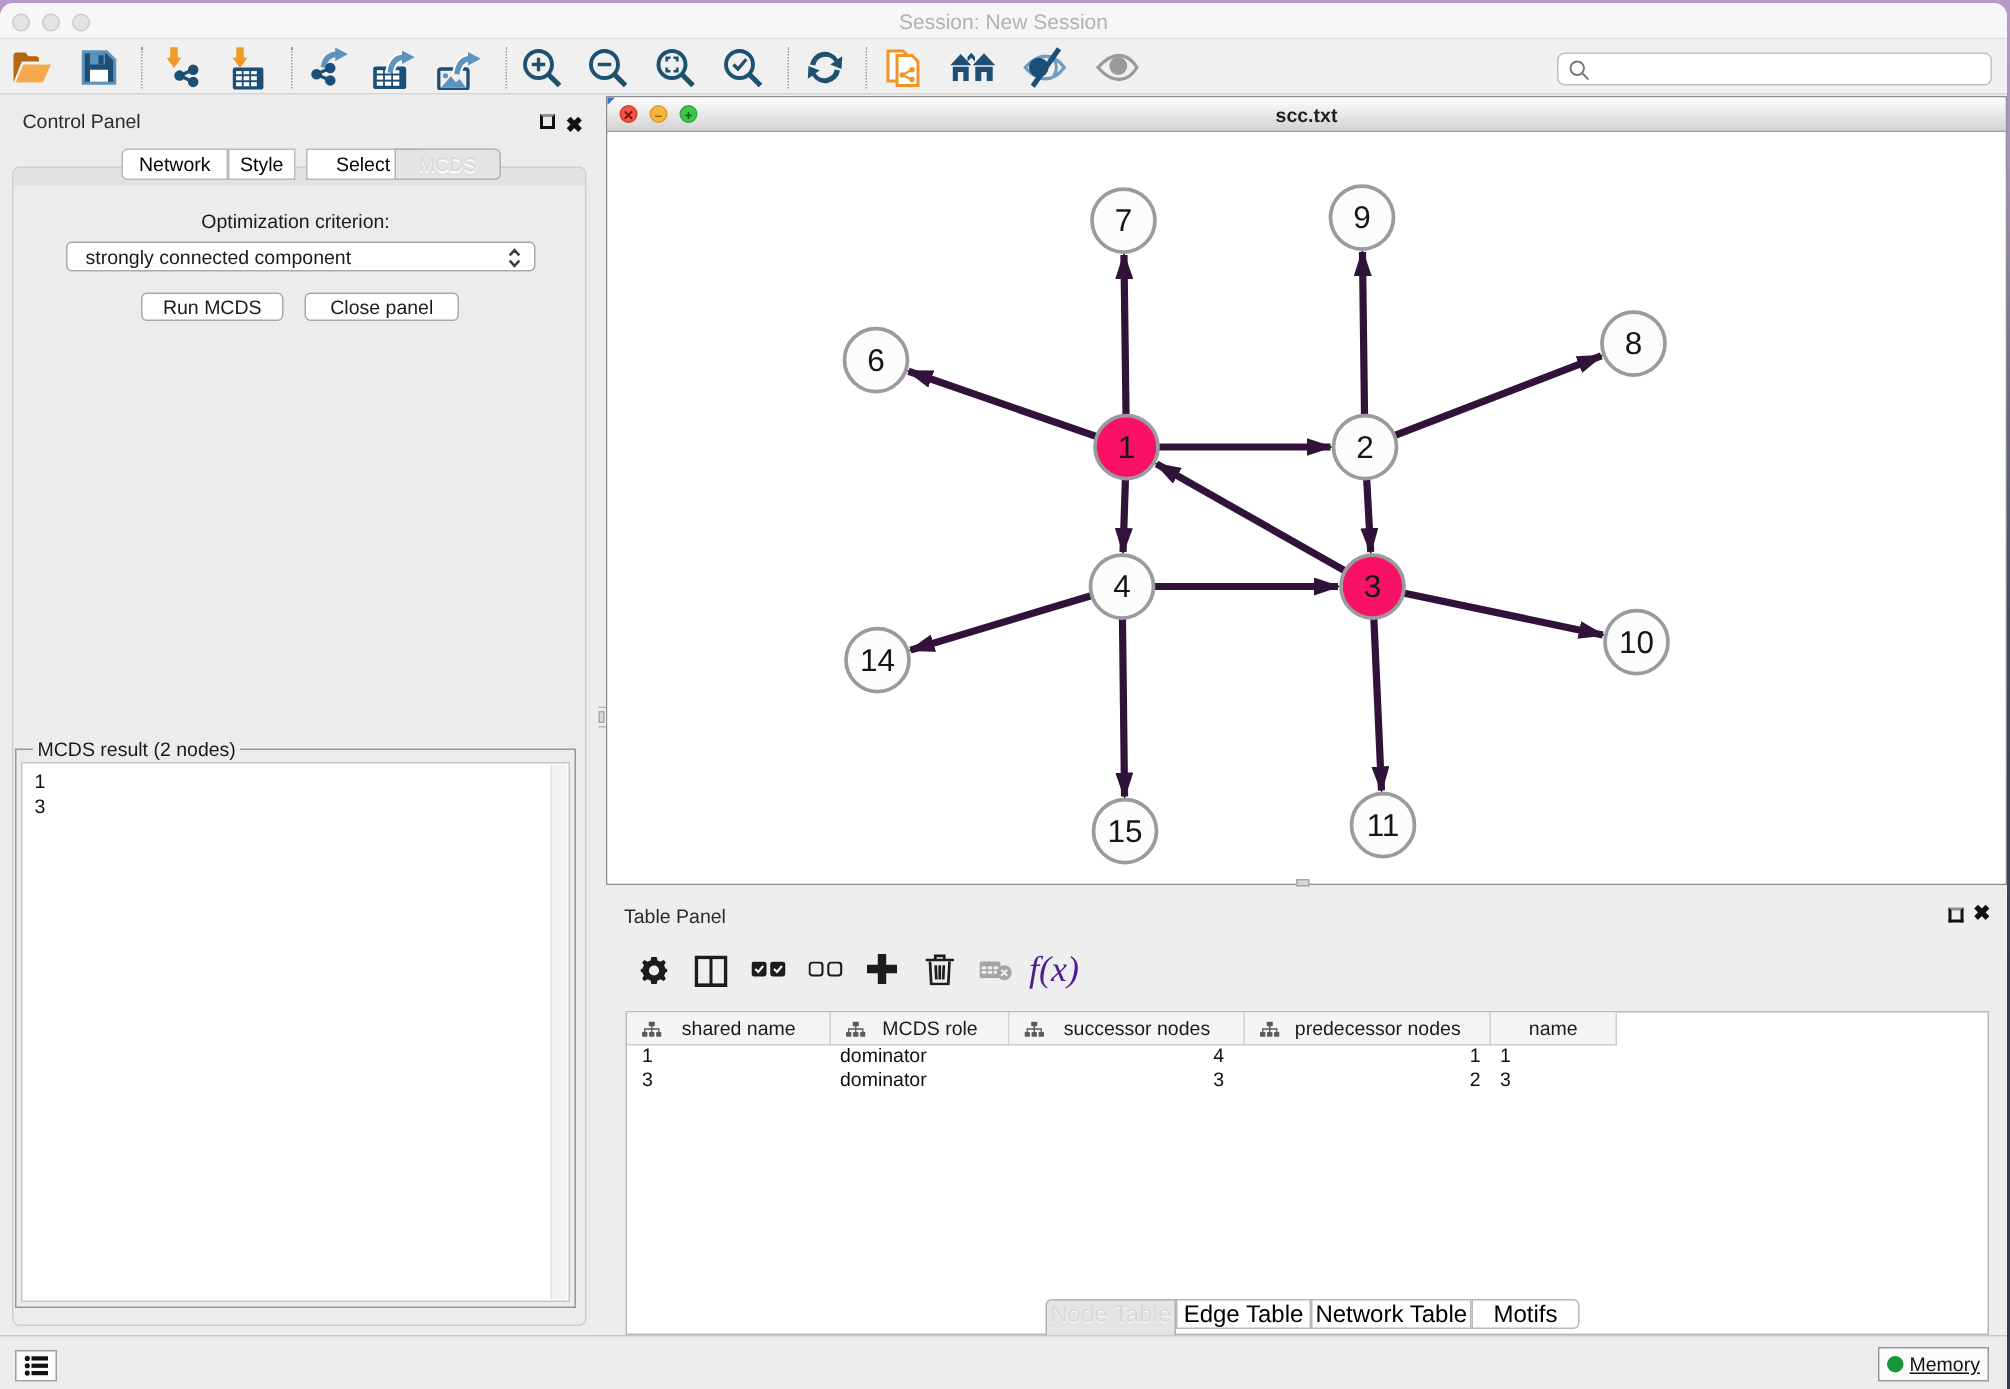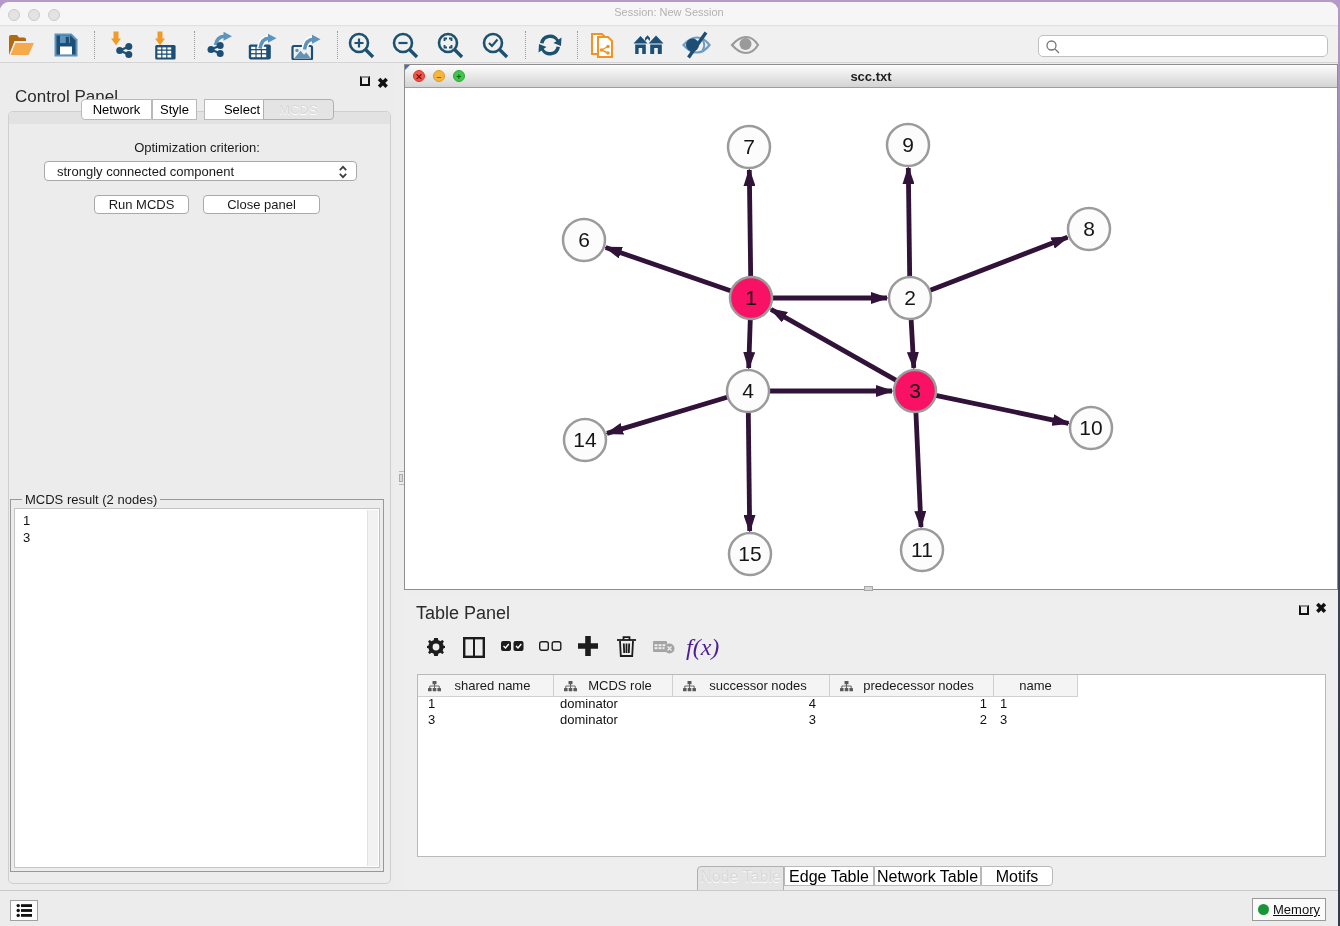--- a/index.html
+++ b/index.html
@@ -2,30 +2,30 @@
 <html><head>
 <meta charset="utf-8">
 <style>
 * { margin:0; padding:0; box-sizing:border-box; }
 html,body { width:1340px; height:926px; overflow:hidden; }
 body { font-family:"Liberation Sans", sans-serif; background:linear-gradient(#b599c9 0%, #a391bb 12%, #6f6d8e 28%, #474b66 45%, #3a4054 70%, #353b4e 100%); }
 #win { position:absolute; top:2px; left:0; width:1338px; bottom:0; background:#ededed; border-radius:9px 9px 0 0; }
 
 #titlebar { position:absolute; top:0; left:0; right:0; height:24px; background:#f6f6f6; border-radius:9px 9px 0 0; border-bottom:1px solid #e0e0e0;}
 .tl { position:absolute; top:7px; width:12px; height:12px; border-radius:50%; background:#e3e3e3; border:1px solid #cbcbcb; }
-#title-text { position:absolute; top:4px; left:0; right:0; text-align:center; font-size:11px; color:#b2b2b2; }
+#title-text { position:absolute; top:4px; left:0; right:0; text-align:center; font-size:14px; color:#b2b2b2; }
 
 #toolbar { position:absolute; top:25px; left:0; right:0; height:36px; background:#f0f0f0; border-bottom:1px solid #d4d4d4; }
 .sep { position:absolute; top:4px; height:28px; width:0; border-left:1px dotted #9a9a9a; }
 .ticon { position:absolute; top:3px; }
 #searchbox { position:absolute; left:1038px; top:8px; width:290px; height:22px; background:#fff; border:1px solid #c0c0c0; border-radius:5px; }
 #searchbox svg { position:absolute; left:6px; top:3px; }
 
 #cp { position:absolute; left:0; top:62px; width:394px; bottom:36px; background:#ececec; }
-#cp-title { position:absolute; left:15px; top:23px; font-size:17px; color:#2a2a2a;text-align:center; }
+#cp-title { position:absolute; left:15px; top:9px; font-size:13px; color:#2a2a2a;text-align:center; }
 .float-btn { position:absolute; top:10px; width:10px; height:10px; border:2px solid #111; border-top-color:#909090; }
 .close-x { position:absolute; top:5px; font-size:14px; font-weight:bold; color:#111; }
 #cp-pane { position:absolute; left:8px; top:47px; width:383px; bottom:6px; background:#ececec; border:1px solid #cfcfcf; border-radius:5px; }
 #cp-pane-top { position:absolute; left:0; top:0; right:0; height:12px; background:#e2e2e2; border-radius:5px 5px 0 0; }
 .tabrow { position:absolute; top:35px; height:21px; font-size:13px; }
 .tab { position:absolute; top:0; height:21px; background:#fff; border:1px solid #b9b9b9; color:#000; text-align:center; line-height:20px; }
 .tab.sel { background:#e4e4e4; color:#d8d8d8; text-shadow:0 1px 0 #fff; border-color:#b0b0b0; }
 #opt-label { position:absolute; left:0; width:100%; text-align:center; top:76px; font-size:13px; color:#1a1a1a; }
 #dropdown { position:absolute; left:44px; top:97px; width:313px; height:20px; background:#fff; border:1px solid #a9a9a9; border-radius:4px; font-size:13px; line-height:19px; padding-left:12px; color:#1a1a1a; }
 .btn { position:absolute; height:19px; background:#fff; border:1px solid #a9a9a9; border-radius:4px; font-size:13px; text-align:center; line-height:18px; color:#1a1a1a; }
@@ -34,22 +34,22 @@
 #result-box { position:absolute; left:3px; top:8px; right:3px; bottom:3px; background:#fff; border:1px solid #c4c4c4; font-size:13px; color:#111; padding:3px 0 0 8px; line-height:17px; }
 #result-sb { position:absolute; right:1px; top:1px; bottom:1px; width:11px; background:#f2f2f2; border-left:1px solid #e2e2e2;}
 
 #netwin { position:absolute; left:404px; top:62px; width:934px; height:526px; border:1px solid #8e8e8e; background:#fff; }
 #nw-titlebar { position:absolute; left:0; top:0; right:0; height:23px; background:linear-gradient(#fdfdfd, #d3d3d3); border-bottom:1px solid #9e9e9e; }
 .nwtl { position:absolute; top:5px; width:12px; height:12px; border-radius:50%; font-size:9px; font-weight:bold; text-align:center; line-height:12px; }
 #nw-title { position:absolute; top:4px; left:0; right:0; text-align:center; font-size:13px; font-weight:bold; color:#1f1f1f; }
 #nw-canvas { position:absolute; left:0; top:24px; right:0; bottom:0; background:#fff; }
 
 #tp { position:absolute; left:404px; top:593px; right:0; bottom:36px; background:#eeeeee; }
-#tp-title { position:absolute; left:12px; top:8px; font-size:18px; color:#2a2a2a; }
-#tp-table { position:absolute; left:13px; top:79px; right:12px; height:183px; background:#fff; border:1px solid #b9b9b9; }
+#tp-title { position:absolute; left:12px; top:8px; font-size:13px; color:#2a2a2a; }
+#tp-table { position:absolute; left:13px; top:79px; right:12px; height:216px; background:#fff; border:1px solid #b9b9b9; }
 .th { position:absolute; top:0; height:22px; background:#f4f4f4; border-right:1px solid #d0d0d0; border-bottom:1px solid #d0d0d0; font-size:13px; color:#1a1a1a; text-align:center; line-height:22px; }
 .td { position:absolute; font-size:13px; color:#111; height:16px; line-height:16px; }
 
 #statusbar { position:absolute; left:0; right:0; bottom:0; height:36px; background:#ececec; border-top:1px solid #c9c9c9; }
 #memory-btn { position:absolute; right:12px; top:7px; width:74px; height:23px; background:#fbfbfb; border:1px solid #999; font-size:13px; text-align:center; line-height:21px; color:#111;text-decoration:underline; }
 #list-btn { position:absolute; left:10px; top:9px; width:28px; height:21px; background:#fbfbfb; border:1px solid #a0a0a0; }
 svg.graph text { font-size:21px; fill:#151515; }
 </style>
 </head>
 <body>
@@ -212,21 +212,21 @@
       <div class="tab" style="left:81px; width:71px; border-radius:4px 0 0 4px;">Network</div>
       <div class="tab" style="left:152px; width:45px;">Style</div>
       <div class="tab" style="left:204px; width:76px;">Select</div>
       <div class="tab sel" style="left:263px; width:71px; border-radius:0 4px 4px 0;">MCDS</div>
     </div>
     <div id="opt-label">Optimization criterion:</div>
     <div id="dropdown">strongly connected component<svg style="position:absolute; right:8px; top:3px;" width="10" height="14" viewBox="0 0 10 14">
           <path d="M1.8 5.2 L5 1.8 L8.2 5.2 M1.8 8.8 L5 12.2 L8.2 8.8" fill="none" stroke="#3c3c3c" stroke-width="1.7"></path>
         </svg></div>
     <div class="btn" style="left:94px; top:131px; width:95px;">Run MCDS</div>
-    <div class="btn" style="left:203px; top:131px; width:117px;">Close panel</div>
+    <div class="btn" style="left:203px; top:131px; width:103px;">Close panel</div>
     <div id="fieldset">
       <div id="fieldset-label">MCDS result (2 nodes)</div>
       <div id="result-box">1<br>3<div id="result-sb"></div></div>
     </div>
   </div>
   <div id="netwin">
     <div style="position:absolute;left:0;top:0;width:0;height:0;border-top:5px solid #3b6fd1;border-right:5px solid transparent;z-index:3;"></div>
       <div id="nw-titlebar">
       <div class="nwtl" style="left:8px;  background:#f25648; border:1px solid #ce3a2d; color:#7c0d06;">✕</div>
       <div class="nwtl" style="left:28px; background:#f6b53c; border:1px solid #dd9a2b; color:#8a5d08;">–</div>

